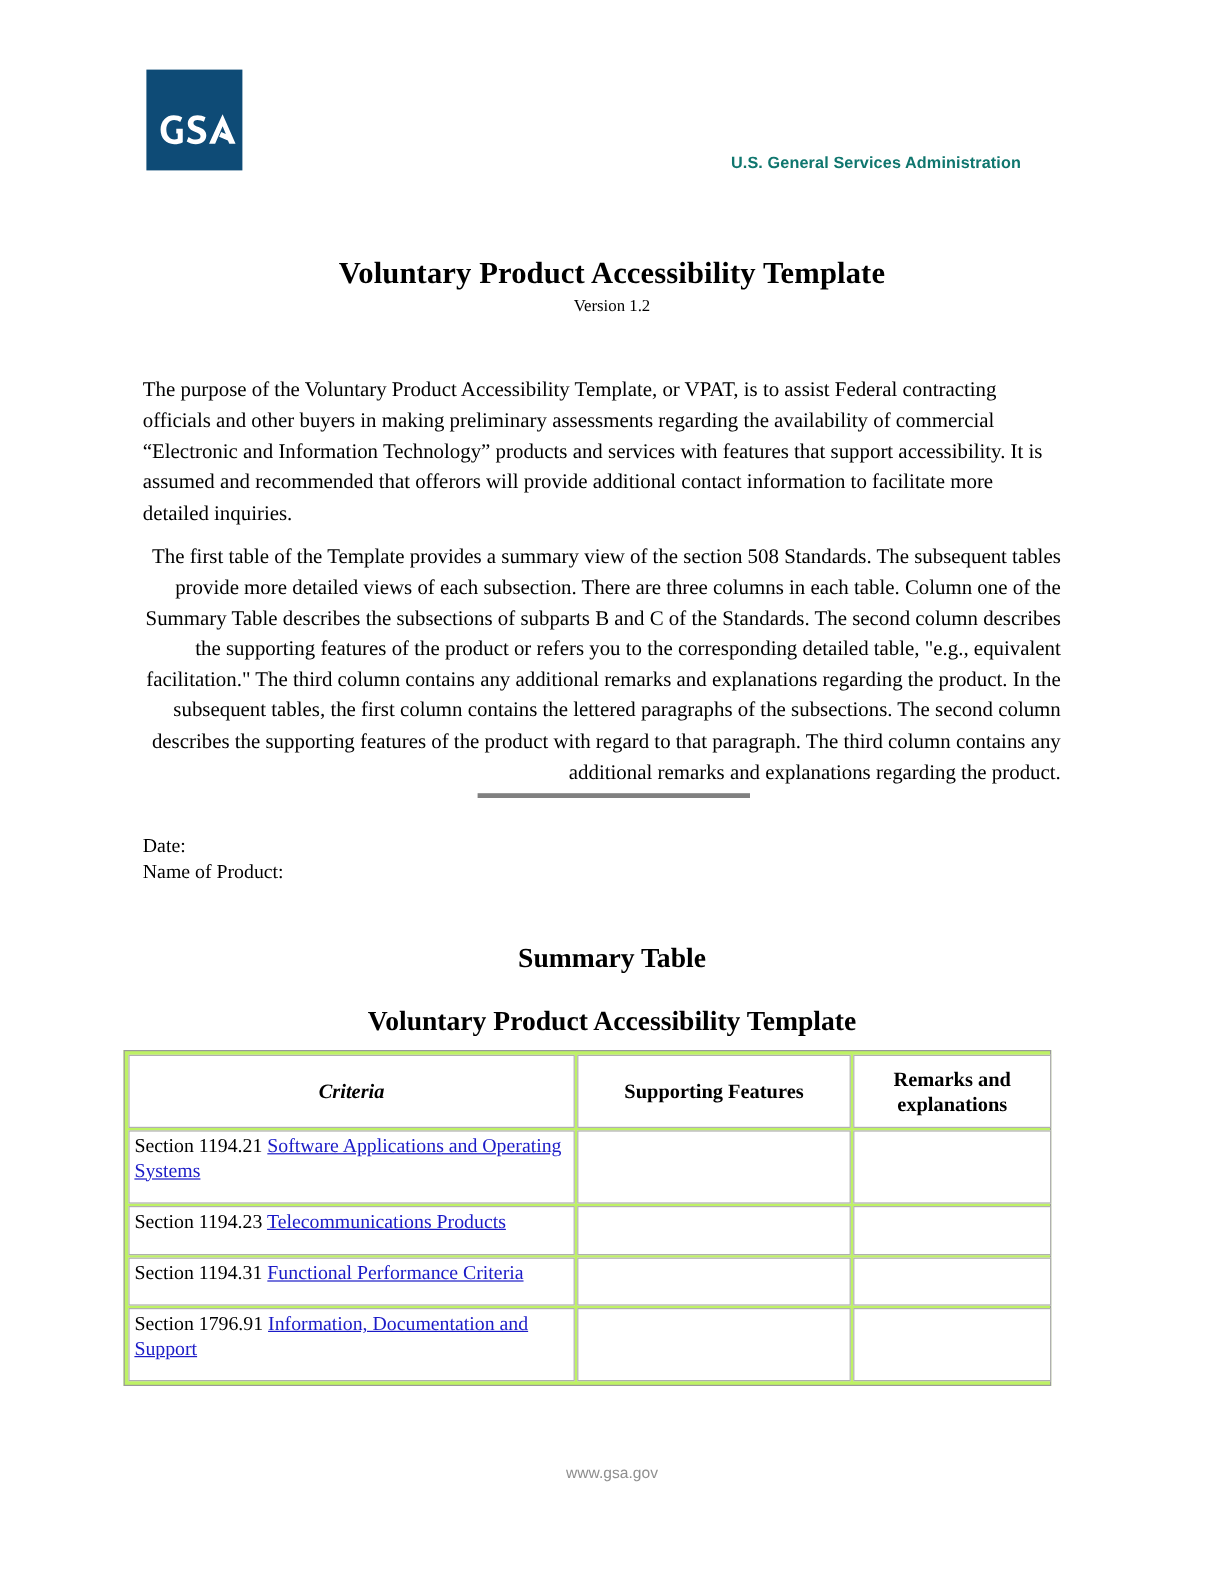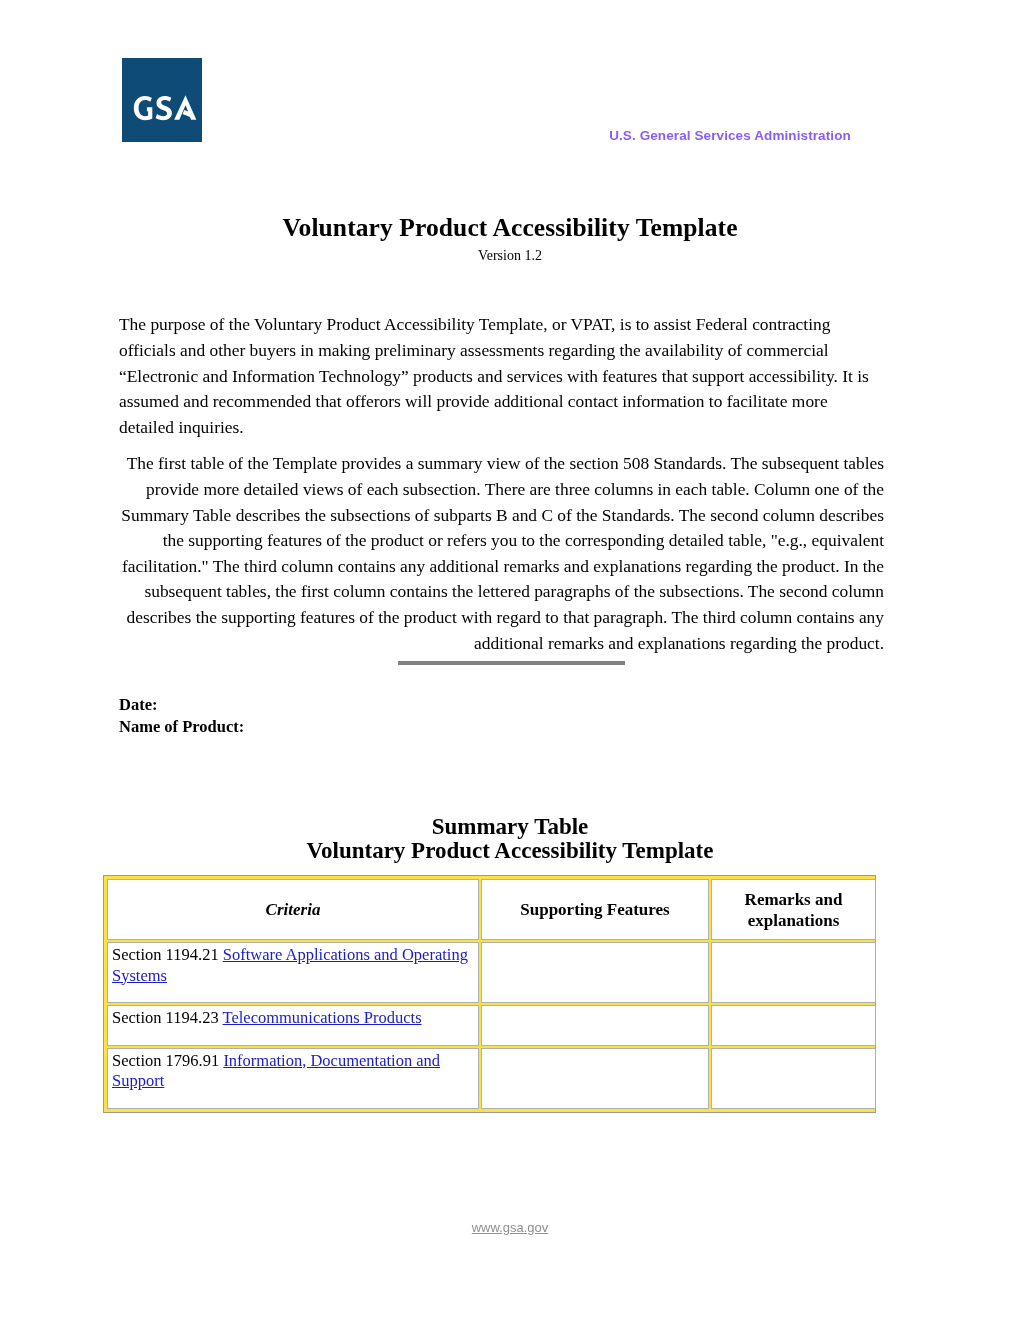--- a/index.html
+++ b/index.html
@@ -45,21 +45,21 @@
   }
   .agency-name {
     position: absolute;
     left: 560px;
     top: 128px;
     width: 340px;
     text-align: center;
     font-family: "Liberation Sans", "DejaVu Sans", sans-serif;
     font-size: 13.5px;
     font-weight: bold;
-    color: #8b5cf6;
+    color: #0f766e;
     letter-spacing: 0.1px;
     white-space: nowrap;
   }
 
   
   .doc-title {
     position: absolute;
     left: 110px;
     top: 213px;
     width: 800px;
@@ -99,56 +99,55 @@
     height: 4px;
     background: #808080;
   }
 
   
   .field-block {
     position: absolute;
     left: 119px;
     top: 694px;
     font-size: 16.5px;
-    font-weight: bold;
+    font-weight: normal;
     line-height: 22px;
   }
   .field-line { white-space: nowrap; }
 
   
   .table-heading-1 {
     position: absolute;
     left: 110px;
     top: 786px;
     width: 800px;
     text-align: center;
     font-size: 23px;
     font-weight: bold;
-    margin-top: 28px;
   }
   .table-heading-2 {
     position: absolute;
     left: 110px;
     top: 838px;
     width: 800px;
     text-align: center;
     font-size: 23px;
     font-weight: bold;
   }
 
   
   .summary-table-wrap {
     position: absolute;
     left: 103px;
     top: 875px;
     width: 773px;
     border: 1px solid #9a9a9a;
     box-sizing: border-box;
     padding: 1px;
-    background: #fde047;
+    background: #bef264;
   }
   table.summary-table {
     border-collapse: separate;
     border-spacing: 2px;
     width: 100%;
     table-layout: fixed;
   }
   table.summary-table td,
   table.summary-table th {
     border: 1px solid #b0b0b0;
@@ -194,21 +193,20 @@
   
   .footer-url {
     position: absolute;
     left: 110px;
     top: 1220px;
     width: 800px;
     text-align: center;
     font-family: "Liberation Sans", "DejaVu Sans", sans-serif;
     font-size: 13px;
     color: #8f8f8f;
-    text-decoration: underline;
   }
 </style>
 </head>
 <body>
 
 <div class="page">
 
   <div class="header-band">
 
     <div class="gsa-logo">
@@ -263,20 +261,25 @@
           <td></td>
         </tr>
 
 
         <tr class="short">
           <td class="criteria-cell"><span>Section 1194.23 </span><a class="crit-link" href="#">Telecommunications Products</a></td>
           <td></td>
           <td></td>
         </tr>
 
+        <tr class="short">
+          <td class="criteria-cell"><span>Section 1194.31 </span><a class="crit-link" href="#">Functional Performance Criteria</a></td>
+          <td></td>
+          <td></td>
+        </tr>
 
         <tr class="tall">
           <td class="criteria-cell"><span>Section 1796.91 </span><a class="crit-link" href="#">Information, Documentation and Support</a></td>
           <td></td>
           <td></td>
         </tr>
 
       </tbody>
     </table>
   </div>

